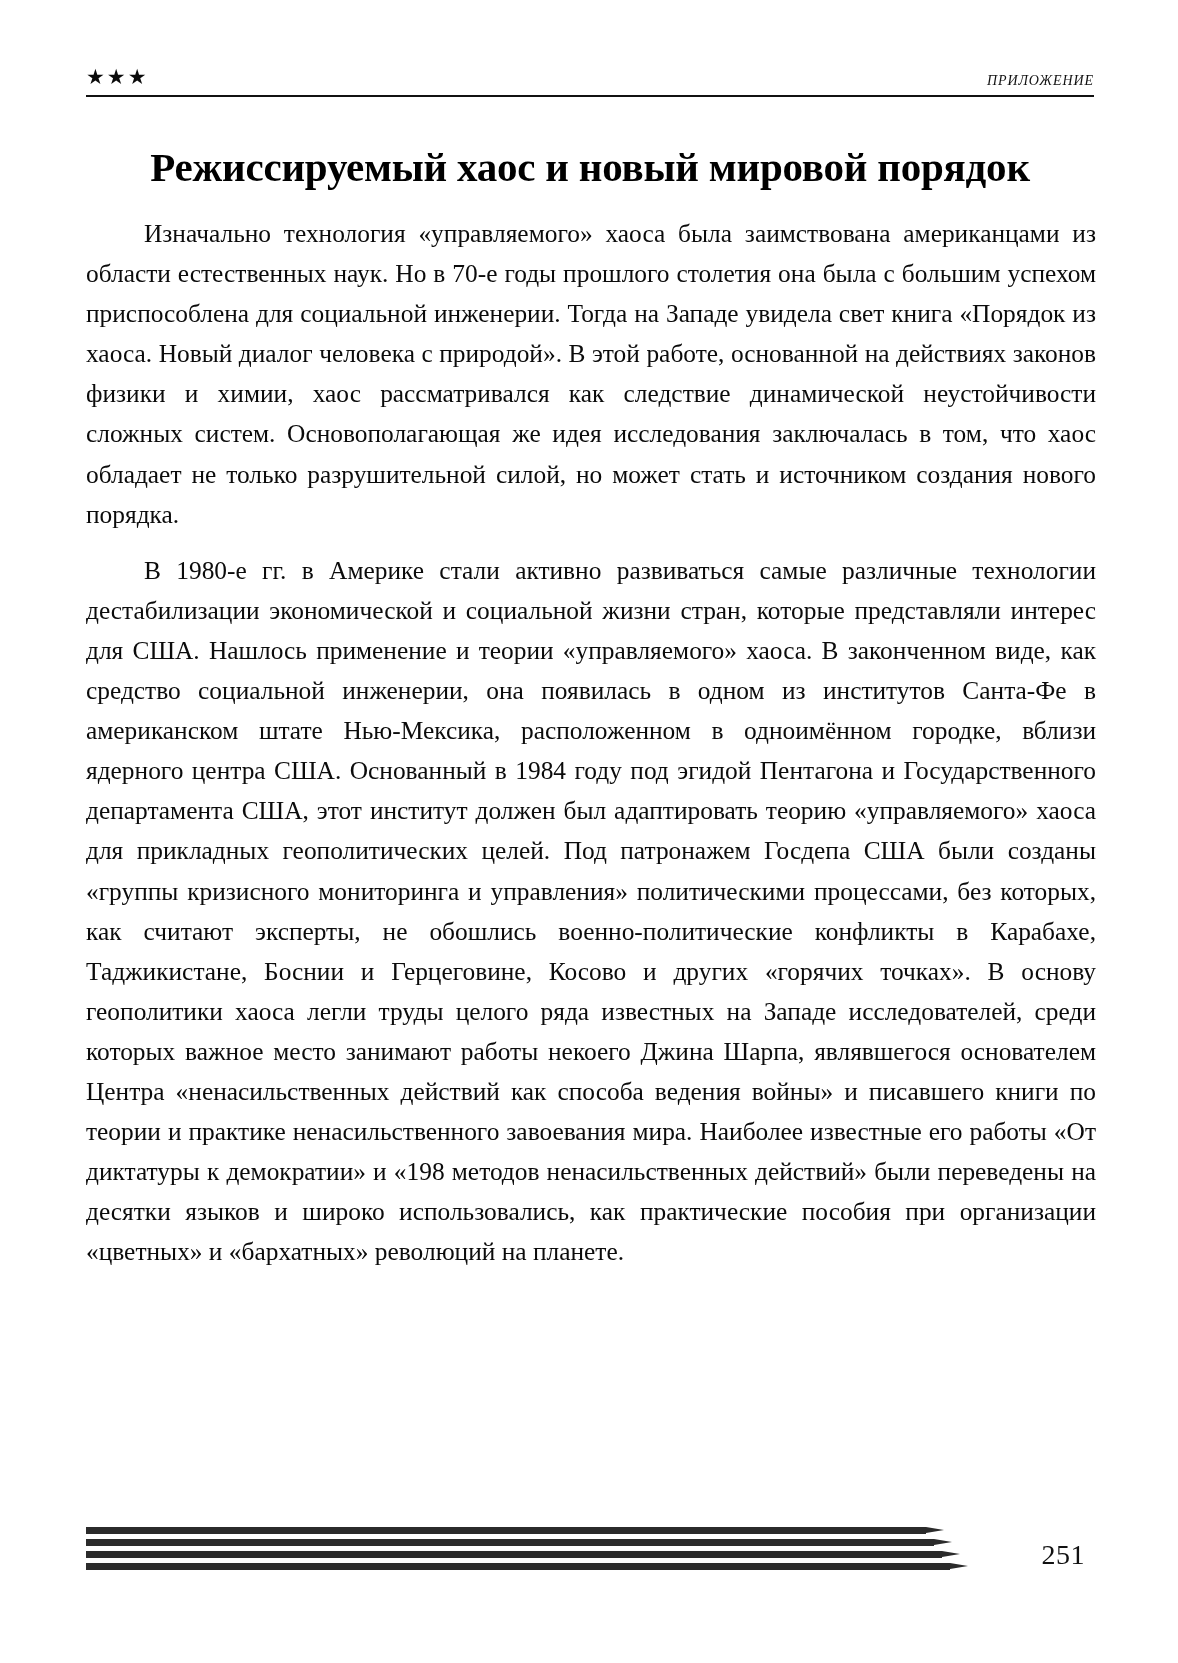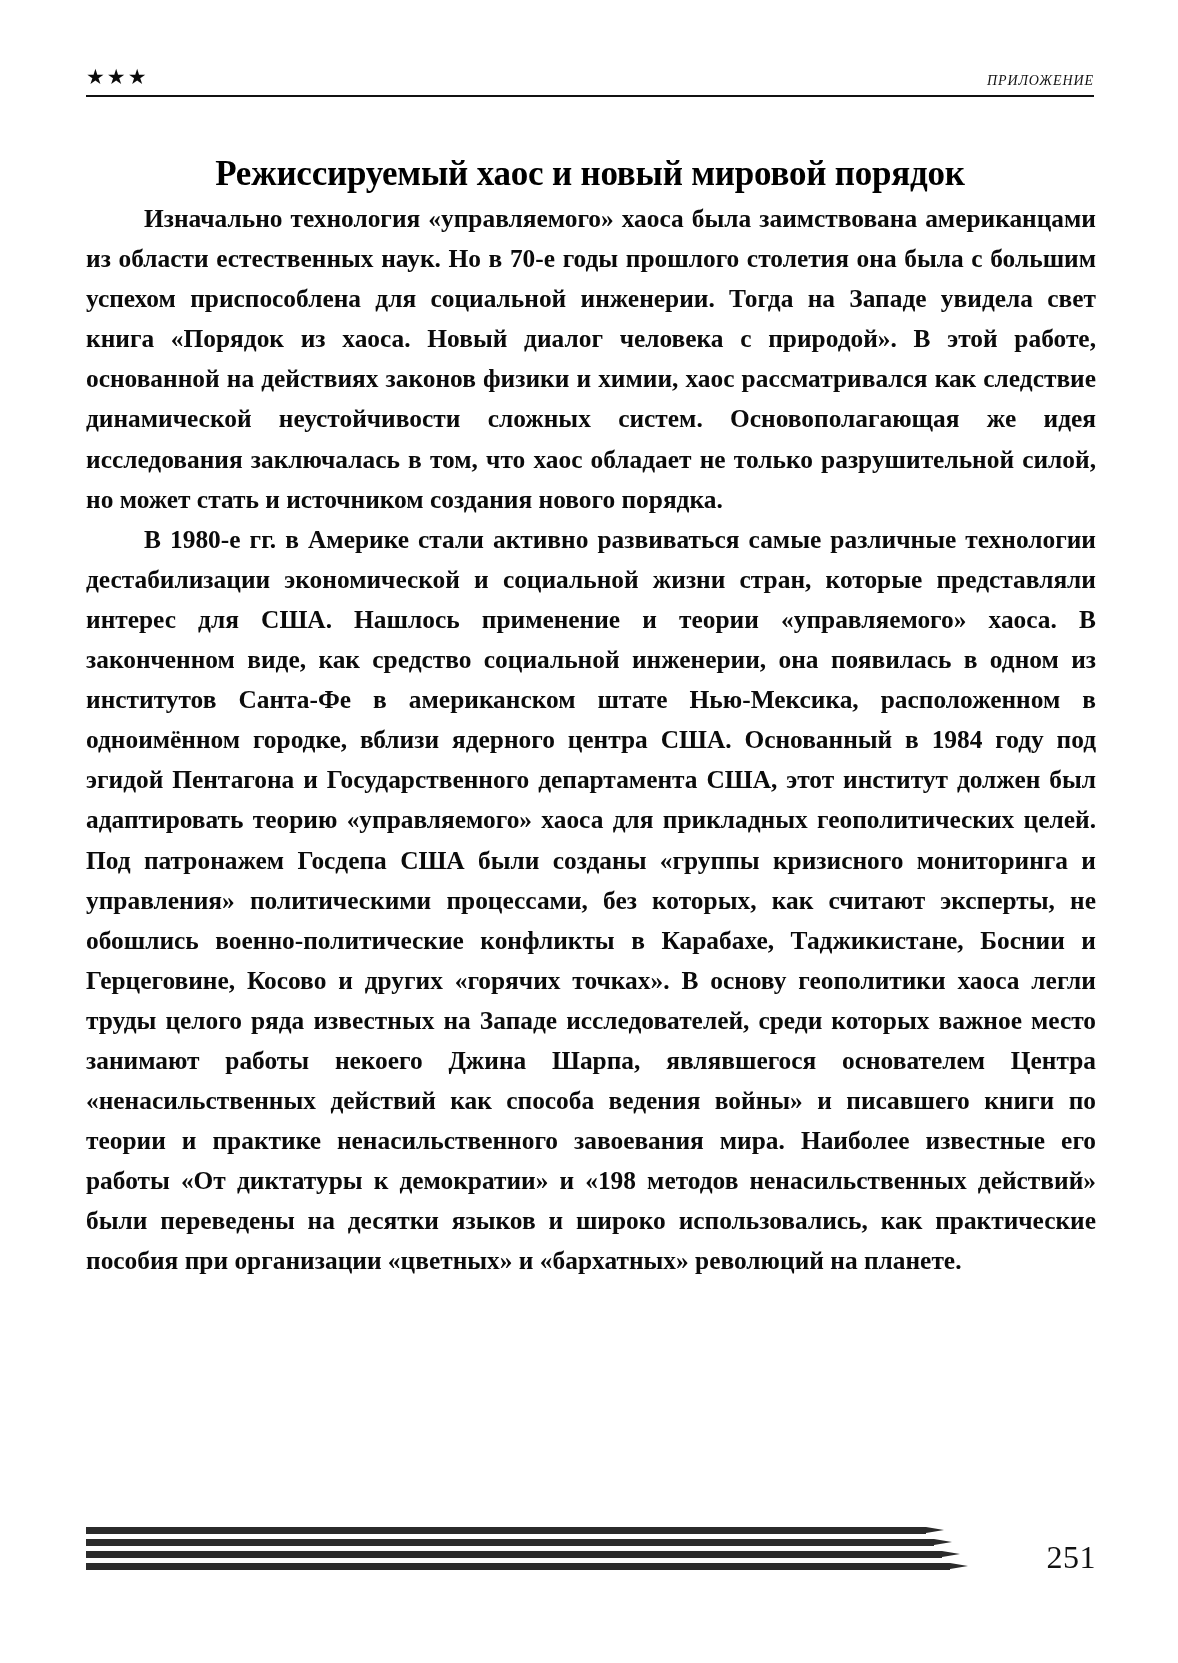--- a/index.html
+++ b/index.html
@@ -59,51 +59,50 @@
   .head-rule {
     margin-top: 5px;
     border-top: 2.4px solid #111;
     width: 100%;
   }
 
   
   .article-title {
     position: absolute;
     left: 86px;
-    top: 130px;
+    top: 116px;
     width: 1008px;
     text-align: center;
-    font-size: 35px;
+    font-size: 41px;
     font-weight: bold;
     letter-spacing: -0.2px;
     line-height: 1.18;
     color: #000;
   }
 
   
   .body-col {
     position: absolute;
     left: 86px;
-    top: 198px;
+    top: 213px;
     width: 1010px;
-    font-weight: bold;
   }
   .para {
     text-align: justify;
     text-align-last: left;
     text-justify: inter-word;
     font-size: 25.4px;
     line-height: 40.1px;
     text-indent: 58px;
     margin: 0;
     hyphens: manual;
     word-spacing: 0px;
     color: #0b0b0b;
   }
-  .para + .para { margin-top: 0px; }
+  .para + .para { margin-top: 16px; }
 
   
   .footer {
     position: absolute;
     left: 86px;
     top: 1527px;
     width: 1010px;
     height: 70px;
   }
   .orn-wrap {
@@ -129,23 +128,23 @@
     right: -18px;
     top: 0;
     width: 0;
     height: 0;
     border-left: 18px solid #2b2b2b;
     border-top: 3.5px solid transparent;
     border-bottom: 3.5px solid transparent;
   }
   .folio {
     position: absolute;
-    right: 0;
+    right: 11px;
     top: 14px;
-    font-size: 32px;
+    font-size: 28px;
     line-height: 1;
     color: #111;
     letter-spacing: 0.5px;
   }
 </style>
 </head>
 <body>
 
 <div class="page">
 

